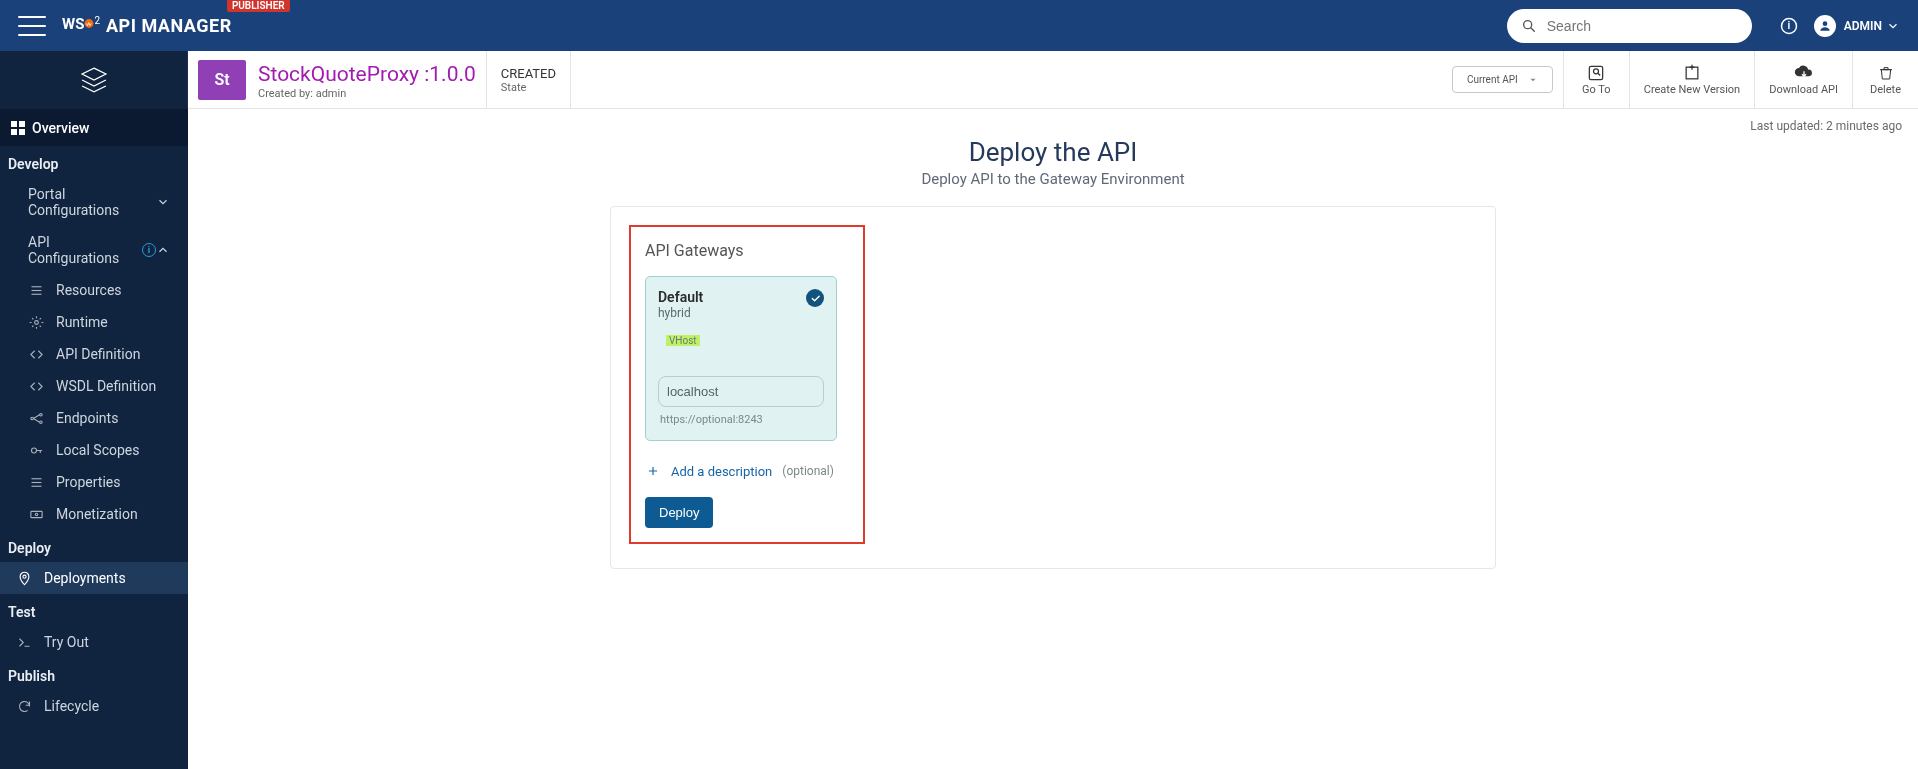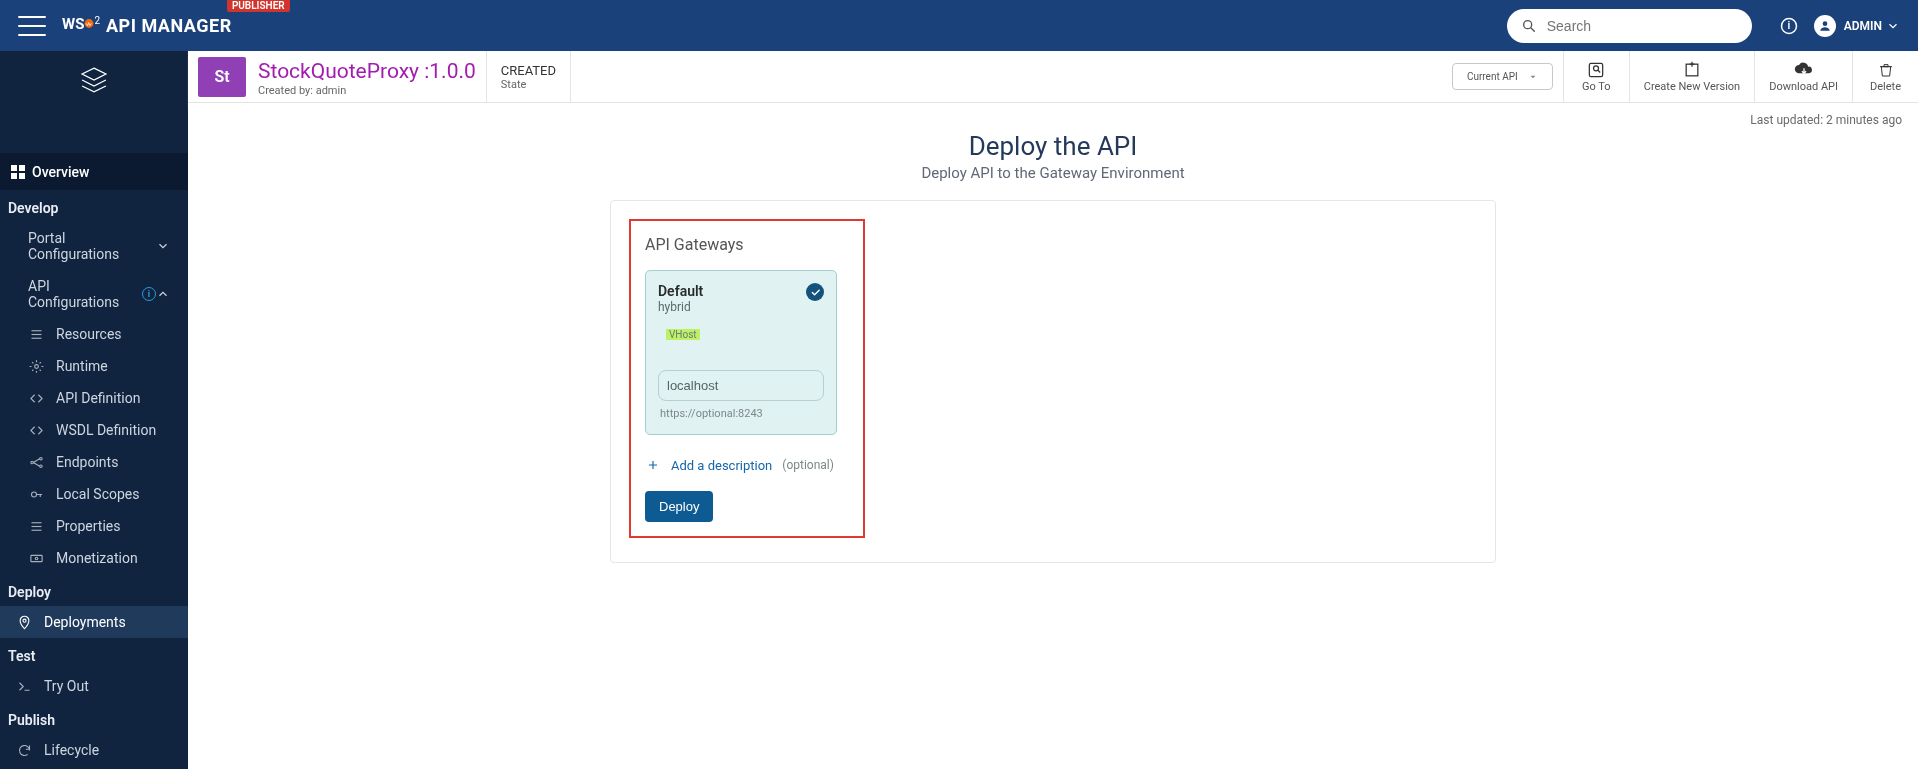--- a/index.html
+++ b/index.html
@@ -20,33 +20,33 @@
   .search-box input { border:none; outline:none; flex:1; font-size:14px; color:#555; background:transparent; }
   .search-box .mag { width:16px; height:16px; margin-right:8px; }
   .toptool { width:30px; height:30px; display:flex; align-items:center; justify-content:center; margin:0 4px; cursor:pointer; }
   .user-chip { display:flex; align-items:center; font-size:12px; font-weight:600; margin-left:6px; cursor:pointer; }
   .user-chip .av { width:22px; height:22px; border-radius:50%; background:#fff; display:flex; align-items:center; justify-content:center; margin-right:8px; }
 
   
   .frame { display:flex; height:calc(100vh - 51px); min-height:718px;}
   .sidebar { width:188px; background:#11243f; color:#cdd5df; display:flex; flex-direction:column; font-size:14px; }
   .side-logo-cell { height:58px; display:flex; align-items:center; justify-content:center; border-right:1px solid rgba(255,255,255,0.05); }
-  .side-overview { background:#0b1a30; padding:10px 10px; font-weight:500; color:#fff; display:flex; align-items:center; gap:6px; cursor:pointer; border-top:1px solid #0b1a30;margin-top:44px;}
+  .side-overview { background:#0b1a30; padding:10px 10px; font-weight:500; color:#fff; display:flex; align-items:center; gap:6px; cursor:pointer; border-top:1px solid #0b1a30;}
   .side-section-label { padding:10px 8px 6px; font-weight:600; color:#e9eef5; font-size:14px; }
   .side-item { padding:8px 18px; display:flex; align-items:center; gap:12px; cursor:pointer; font-size:14px; color:#cdd5df; }
   .side-item .ico { width:16px; height:16px; display:flex; align-items:center; justify-content:center; flex-shrink:0; }
   .side-item.indent { padding-left:28px; }
   .side-item.active { background:#203a5c; color:#fff; }
   .side-expand { padding:8px 18px 8px 18px; display:flex; align-items:center; justify-content:space-between; cursor:pointer; }
   .side-expand .lbl { flex:1; }
   .info-ico { width:14px; height:14px; border:1.5px solid #2a9bdc; border-radius:50%; display:inline-flex; align-items:center; justify-content:center; color:#2a9bdc; font-size:9px; font-weight:700; margin-left:6px; flex-shrink:0;}
 
   
   .content { flex:1; display:flex; flex-direction:column; overflow:auto; }
-  .api-header { height:52px; display:flex; align-items:stretch; border-bottom:1px solid #e4e4e4; background:#fff; }
+  .api-header { height:58px; display:flex; align-items:stretch; border-bottom:1px solid #e4e4e4; background:#fff; }
   .api-thumb-wrap { display:flex; align-items:center; padding:0 10px; }
   .api-thumb { width:48px; height:40px; background:#903fb5; color:#fff; display:flex; align-items:center; justify-content:center; font-weight:600; font-size:16px; border-radius:2px; }
   .api-title-wrap { padding:8px 10px 4px 2px; display:flex; flex-direction:column; justify-content:center; border-right:1px solid #e4e4e4;}
   .api-title { font-size:21px; color:#a21caf; line-height:1.1; }
   .api-meta-sm { font-size:11px; color:#666; }
   .api-state { padding:8px 14px; display:flex; flex-direction:column; justify-content:center; border-right:1px solid #e4e4e4;}
   .api-state .st { font-size:13px; color:#333; }
   .api-state .lb { font-size:11px; color:#666; }
   .api-spacer { flex:1; }
   .cur-api-btn { align-self:center; margin-right:10px; border:1px solid #c8c8c8; background:#fff; padding:7px 14px; border-radius:4px; font-size:10px; color:#555; cursor:pointer; display:flex; align-items:center; gap:10px;}

